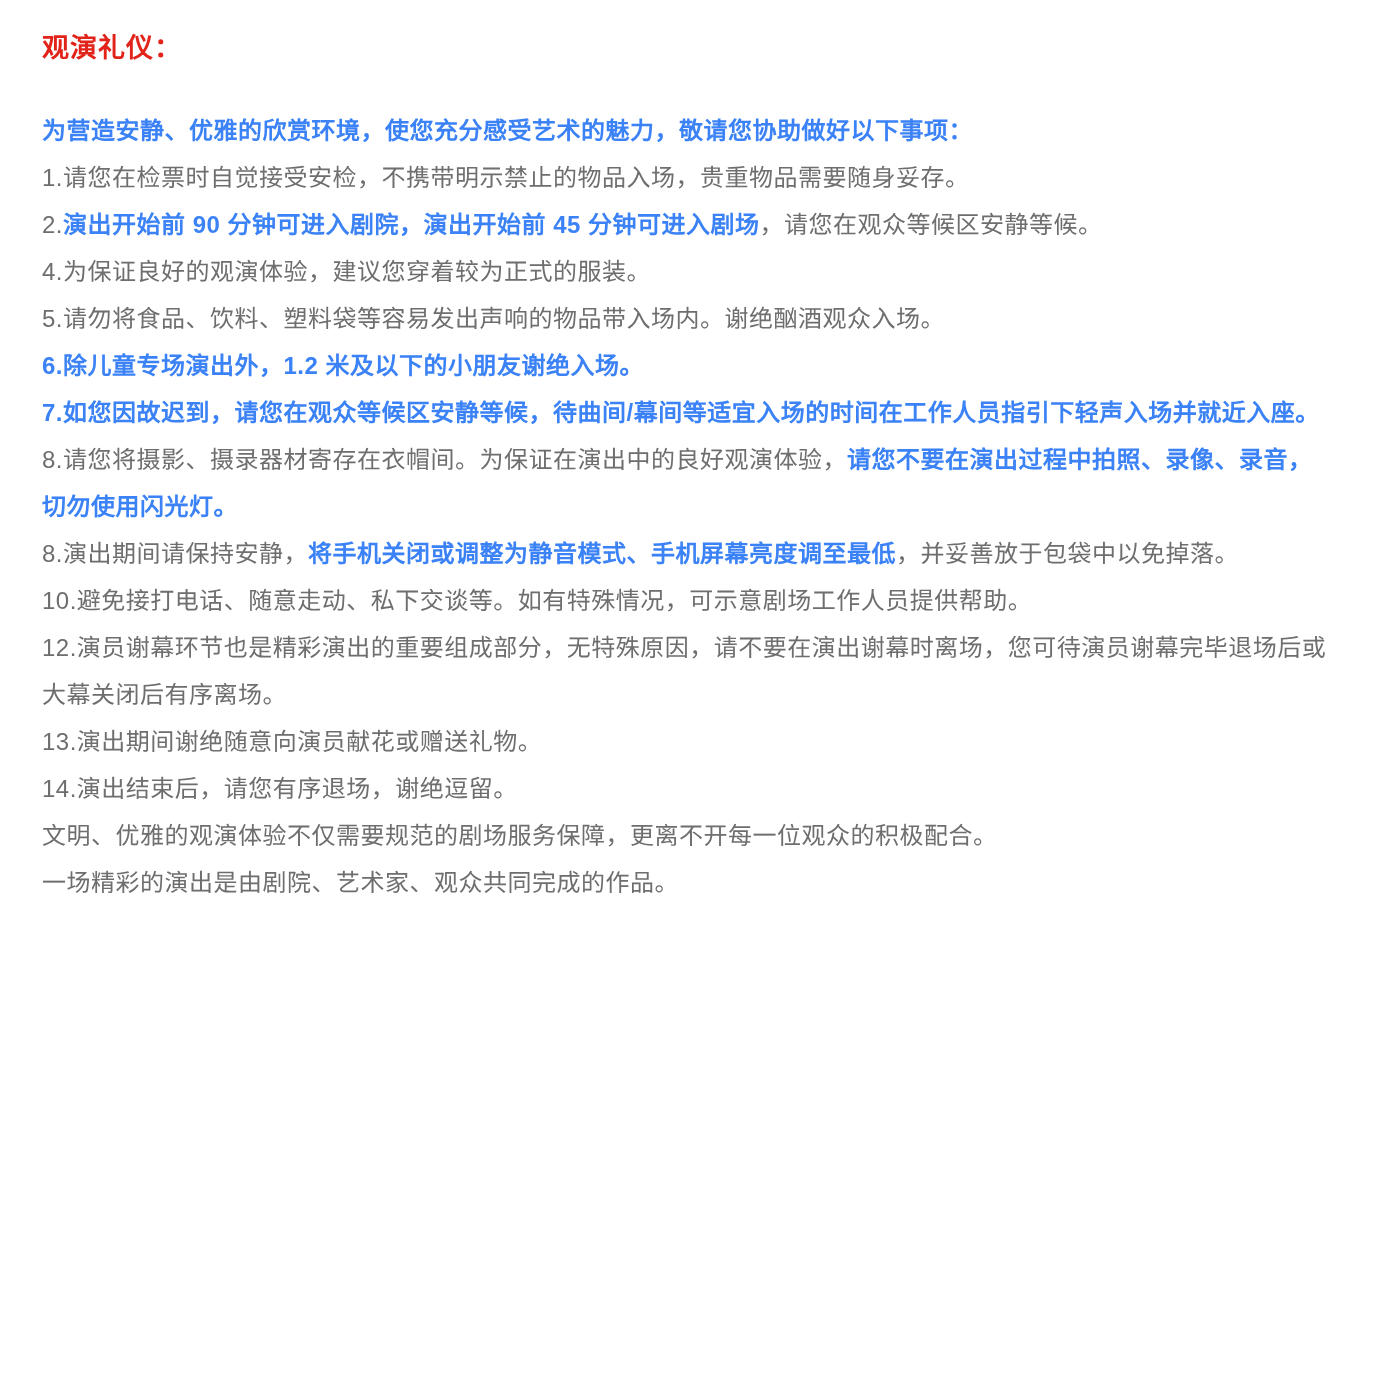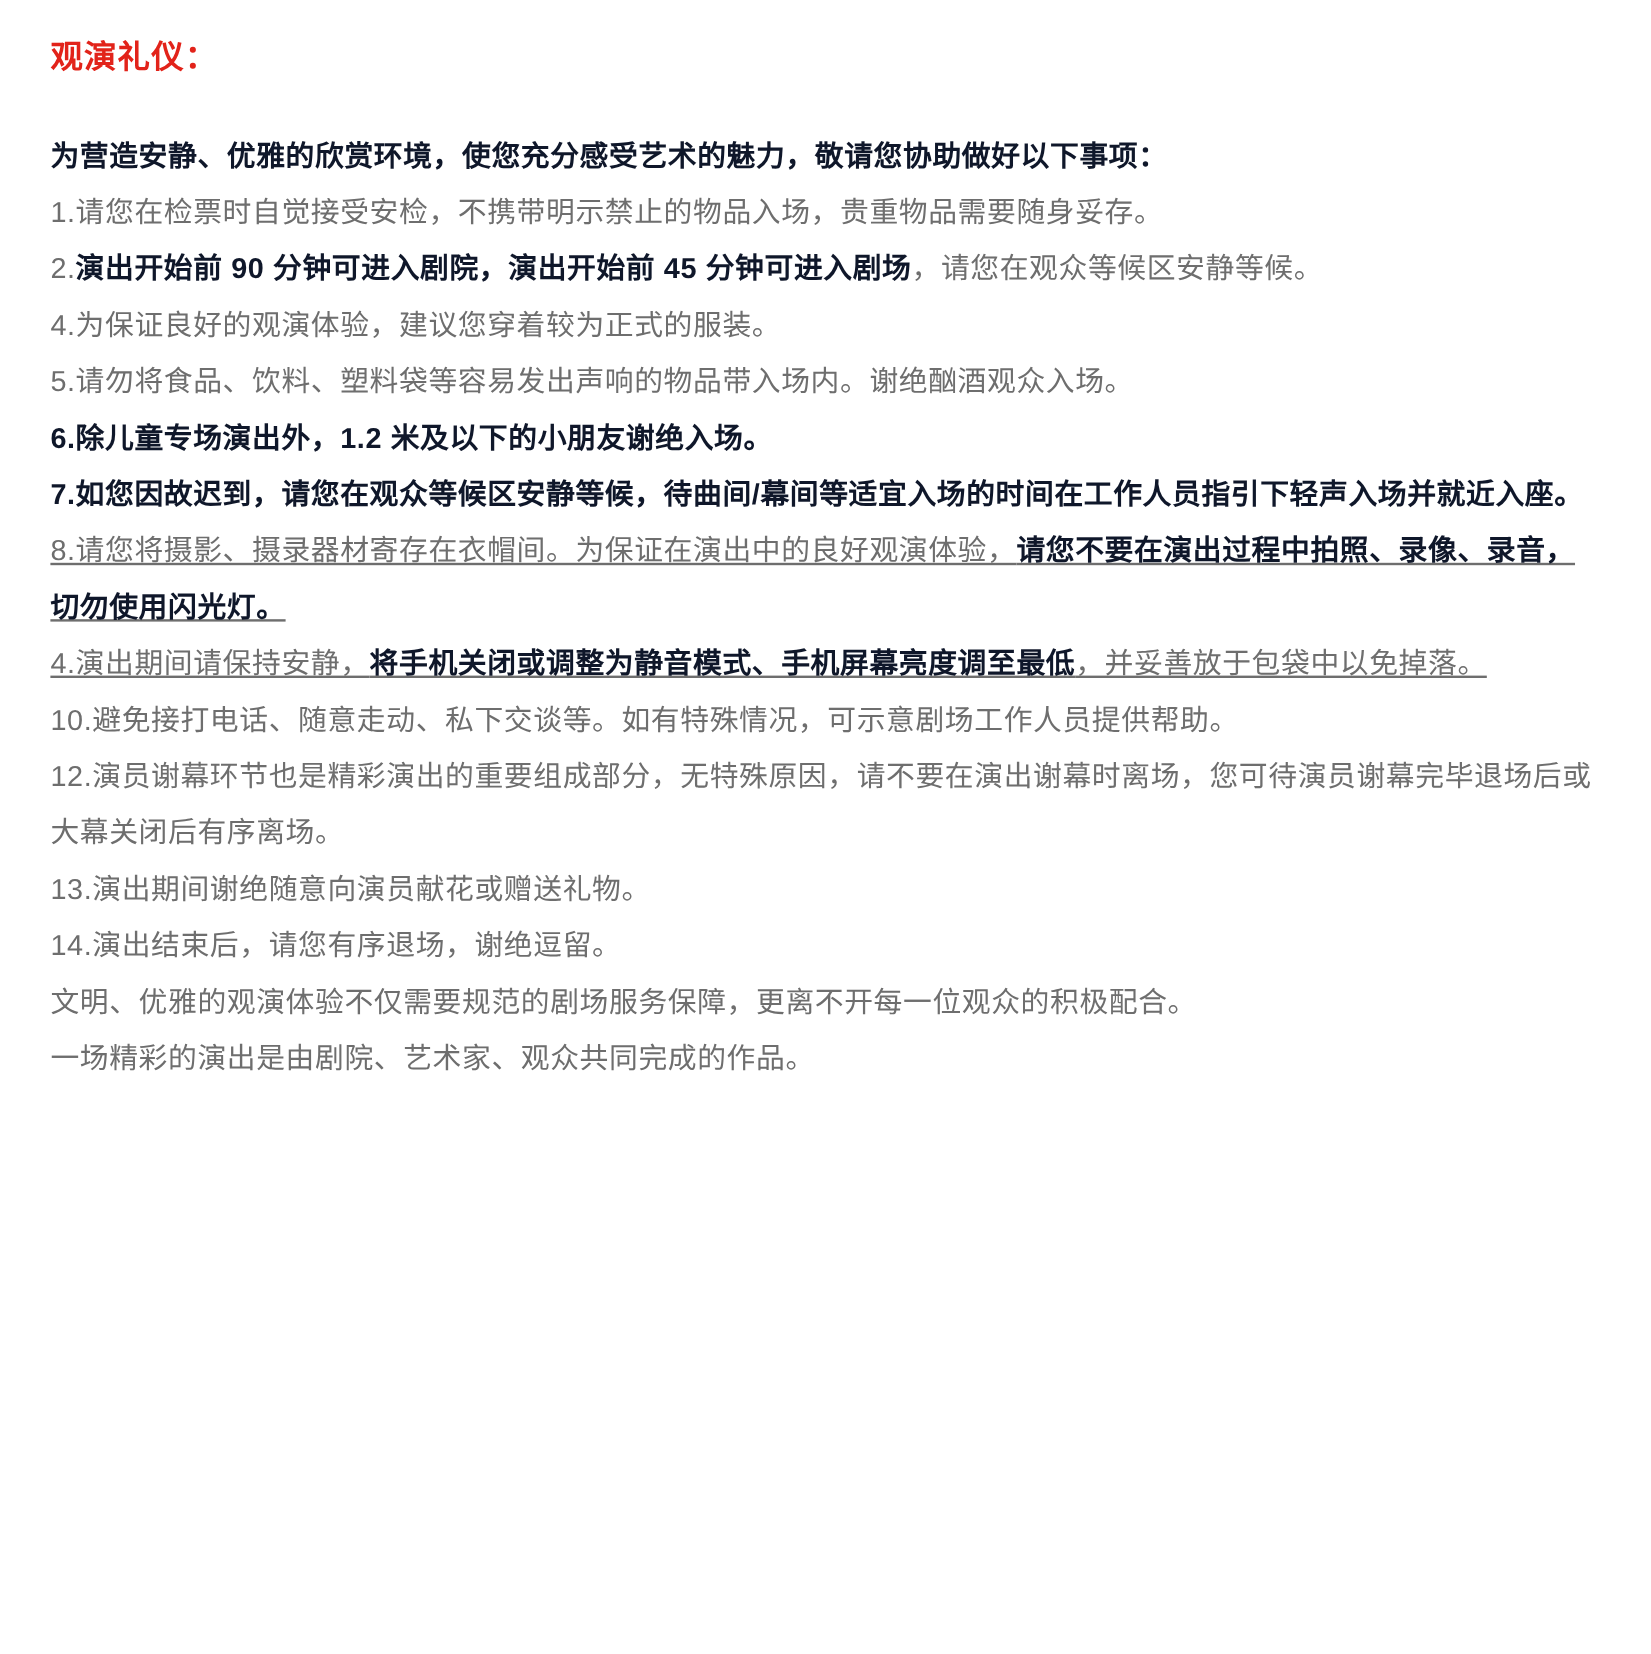--- a/index.html
+++ b/index.html
@@ -21,43 +21,43 @@
   }
   .doc p {
     font-size: 24px;
     line-height: 47px;
     margin: 0;
     color: #6e6e6e;
     letter-spacing: 0.5px;
   }
   .doc p b {
     font-weight: 700;
-    color: #0f172a;
+    color: #3b82f6;
   }
   .doc p.bold-para { font-weight: 700; color: #4d4d4d; }
   .mt-sm { margin-top: 23px; }
   .mt-md { margin-top: 26px; }
   .mt-lg { margin-top: 48px; }
-  .loose { line-height: 69px; text-decoration: underline; }
+  .loose { line-height: 69px; }
 </style>
 </head>
 <body>
 
 <main>
   <h1 style="color: rgb(226, 35, 26);">观演礼仪：</h1>
   <div class="doc" id="paragraphs">
       <p class="bold-para"><b>为营造安静、优雅的欣赏环境，使您充分感受艺术的魅力，敬请您协助做好以下事项：</b></p>
       <p><span>1.请您在检票时自觉接受安检，不携带明示禁止的物品入场，贵重物品需要随身妥存。</span></p>
       <p class="mt-sm"><span>2.</span><b>演出开始前 90 分钟可进入剧院，演出开始前 45 分钟可进入剧场</b><span>，请您在观众等候区安静等候。</span></p>
       <p class="mt-md"><span>4.为保证良好的观演体验，建议您穿着较为正式的服装。</span></p>
       <p><span>5.请勿将食品、饮料、塑料袋等容易发出声响的物品带入场内。谢绝酗酒观众入场。</span></p>
       <p class="bold-para"><b>6.除儿童专场演出外，1.2 米及以下的小朋友谢绝入场。</b></p>
       <p class="bold-para"><b>7.如您因故迟到，请您在观众等候区安静等候，待曲间/幕间等适宜入场的时间在工作人员指引下轻声入场并就近入座。</b></p>
       <p class="mt-md loose"><span>8.请您将摄影、摄录器材寄存在衣帽间。为保证在演出中的良好观演体验，</span><b>请您不要在演出过程中拍照、录像、录音，切勿使用闪光灯。</b></p>
-      <p class="mt-md loose"><span>4.演出期间请保持安静，</span><b>将手机关闭或调整为静音模式、手机屏幕亮度调至最低</b><span>，并妥善放于包袋中以免掉落。</span></p>
+      <p class="mt-md loose"><span>8.演出期间请保持安静，</span><b>将手机关闭或调整为静音模式、手机屏幕亮度调至最低</b><span>，并妥善放于包袋中以免掉落。</span></p>
       <p><span>10.避免接打电话、随意走动、私下交谈等。如有特殊情况，可示意剧场工作人员提供帮助。</span></p>
       <p><span>12.演员谢幕环节也是精彩演出的重要组成部分，无特殊原因，请不要在演出谢幕时离场，您可待演员谢幕完毕退场后或大幕关闭后有序离场。</span></p>
       <p><span>13.演出期间谢绝随意向演员献花或赠送礼物。</span></p>
       <p><span>14.演出结束后，请您有序退场，谢绝逗留。</span></p>
       <p><span>文明、优雅的观演体验不仅需要规范的剧场服务保障，更离不开每一位观众的积极配合。</span></p>
       <p><span>一场精彩的演出是由剧院、艺术家、观众共同完成的作品。</span></p>
     </div>
 </main>
 
 </body></html>

